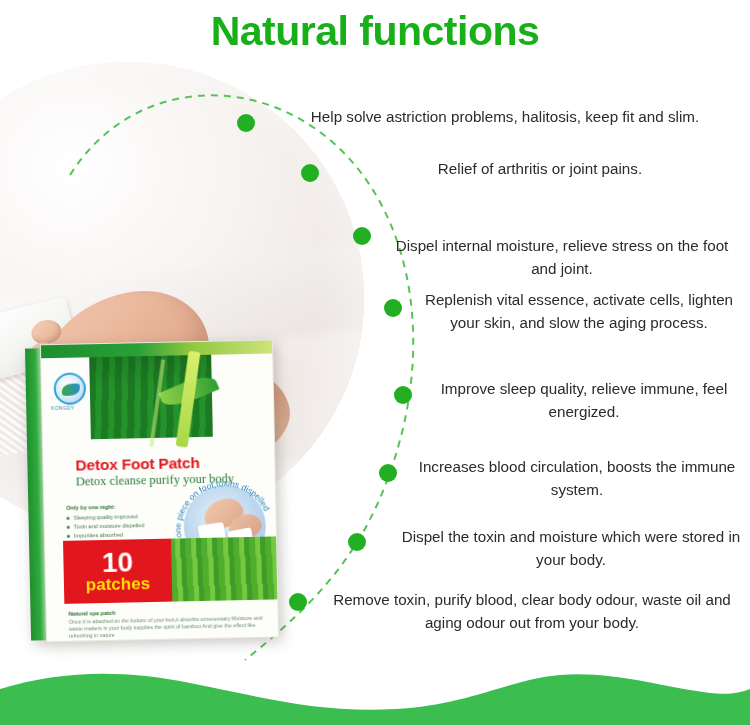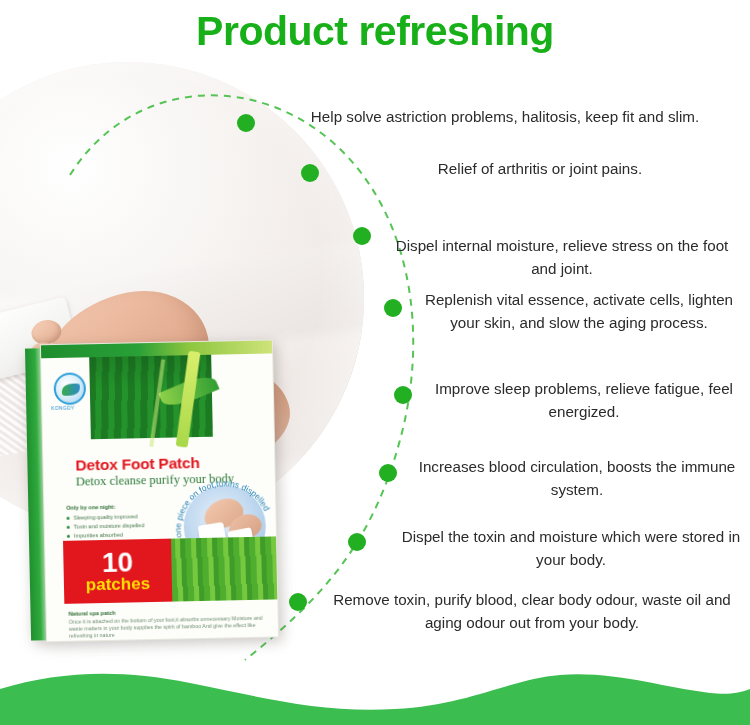--- a/index.html
+++ b/index.html
@@ -293,21 +293,21 @@
   }
 
   
   .wave { position: absolute; left: 0; bottom: 0; width: 750px; height: 72px; }
 </style>
 </head>
 <body>
 
 <div class="page">
 
-  <div class="title">Product refreshing</div>
+  <div class="title">Natural functions</div>
 
   <div class="photo-circle">
     <div class="bedsheet"></div>
     <div class="sheet-fold"></div>
     <div class="sheet-fold2"></div>
     <div class="gauze"></div>
     <div class="patch patch-a"></div>
     <div class="foot-a">
       <div class="toe t1"></div>
       <div class="toe t2"></div>
@@ -382,21 +382,21 @@
       <div class="box-footer-head">Natural spa patch</div>
       <div class="box-footer-text">Once it is attached on the bottom of your foot,it absorbs unnecessary Moisture and waste matters in your body supplies the spirit of bamboo And give the effect like refreshing in nature</div>
     </div>
   </div>
 
   <div class="benefits">
     <div class="benefit" style="left:265px; top:105px; width:480px;">Help solve astriction problems, halitosis, keep fit and slim.</div>
     <div class="benefit" style="left:340px; top:157px; width:400px;">Relief of arthritis or joint pains.</div>
     <div class="benefit" style="left:388px; top:210px; width:348px;margin-top:24px;">Dispel internal moisture, relieve stress on the foot and joint.</div>
     <div class="benefit" style="left:418px; top:288px; width:322px;">Replenish vital essence, activate cells, lighten your skin, and slow the aging process.</div>
-    <div class="benefit" style="left:424px; top:377px; width:320px;">Improve sleep problems, relieve fatigue, feel energized.</div>
+    <div class="benefit" style="left:424px; top:377px; width:320px;">Improve sleep quality, relieve immune, feel energized.</div>
     <div class="benefit" style="left:412px; top:455px; width:330px;">Increases blood circulation, boosts the immune system.</div>
     <div class="benefit" style="left:390px; top:525px; width:362px;">Dispel the toxin and moisture which were stored in your body.</div>
     <div class="benefit" style="left:322px; top:588px; width:420px;">Remove toxin, purify blood, clear body odour, waste oil and aging odour out from your body.</div>
   </div>
 
   <svg class="wave" viewBox="0 0 750 72" preserveAspectRatio="none">
     <path d="M0,36 C60,18 120,16 190,30 C265,45 320,60 395,56 C470,52 510,26 560,22
              C615,18 660,34 710,40 C728,42 740,40 750,36 L750,72 L0,72 Z" fill="#3cbd4f"></path>
   </svg>
 

